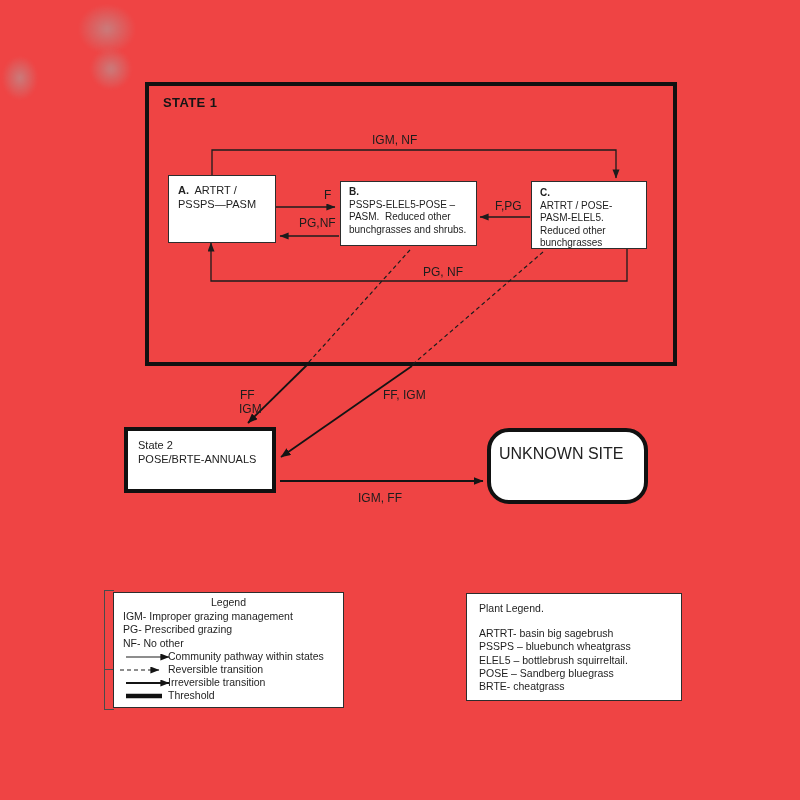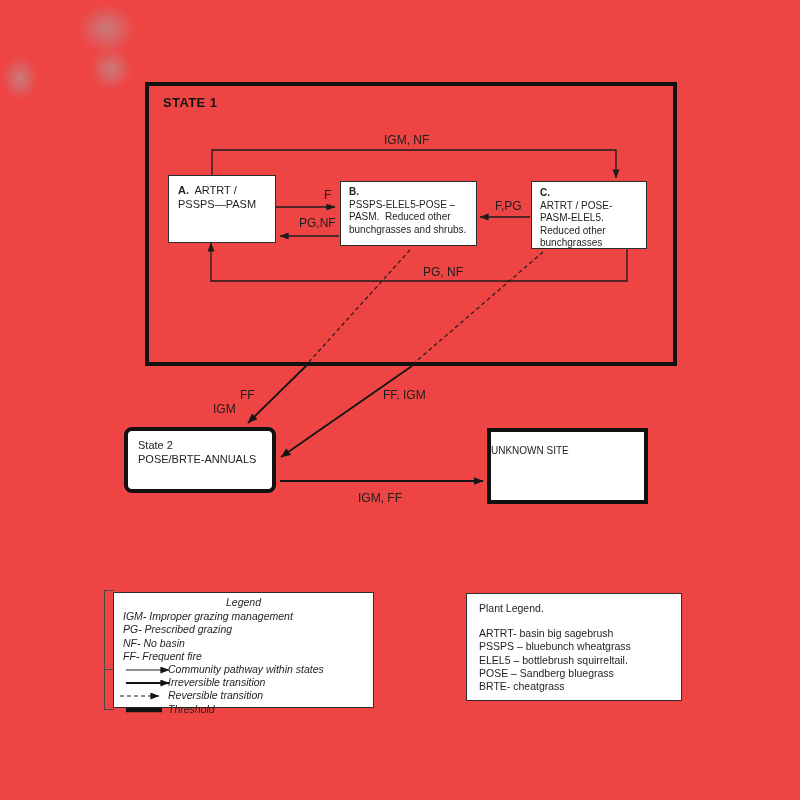--- a/index.html
+++ b/index.html
@@ -15,21 +15,21 @@
   .frame{position:absolute;box-sizing:border-box;background:transparent;border:4px solid #111;}
   .thickbox{position:absolute;box-sizing:border-box;background:#fff;border:4px solid #111;}
   .lbl{position:absolute;white-space:pre;font-size:12px;line-height:13px;color:#1d1d1d;}
   .boxtext{font-size:10px;line-height:12.6px;white-space:pre-wrap;color:#1e1e1e;}
   .idb{font-weight:bold;}
   .title-state1{position:absolute;left:14px;top:9px;font-size:13px;font-weight:bold;letter-spacing:.4px;color:#151515;}
   .pad-a{padding:7px 4px 0 9px;font-size:11px;line-height:14px;}
   .pad-b{padding:4px 4px 0 8px;}
   .pad-c{padding:5px 4px 0 8px;line-height:13.2px;}
   .pad-s2{padding:7px 4px 0 10px;font-size:11px;line-height:14px;}
-  .pad-unk{padding:13px 4px 0 0;font-size:10px;}
+  .pad-unk{padding:13px 4px 0 8px;font-size:16px;border-radius:22px;}
   .legend{position:absolute;box-sizing:border-box;background:#fff;border:1px solid #2d2d2d;font-size:10.5px;line-height:13.2px;color:#1e1e1e;}
   .legend .ltitle{text-align:center;padding-top:3px;}
   .legend .lrows{padding-left:9px;padding-top:1px;}
   .symrow{position:relative;height:13.2px;padding-left:54px;}
   .symrow svg{position:absolute;left:6px;top:1px;}
   .bracket{position:absolute;background:#4a4a4a;}
   .plant .ptitle{padding:8px 0 0 12px;}
   .plant .prows{padding:12px 0 0 12px;}
 </style>
 </head>
@@ -89,85 +89,84 @@
   </div>
 
   <div class="box pad-c" style="left:531px;top:181px;width:116px;height:68px;">
     <div class="boxtext idb">C.</div>
     <div class="boxtext">ARTRT / POSE-</div>
     <div class="boxtext">PASM-ELEL5.</div>
     <div class="boxtext">Reduced other</div>
     <div class="boxtext">bunchgrasses</div>
   </div>
 
-  <span class="lbl" style="left:384px;top:134px;">IGM, NF</span>
+  <span class="lbl" style="left:372px;top:134px;">IGM, NF</span>
   <span class="lbl" style="left:324px;top:189px;">F</span>
   <span class="lbl" style="left:299px;top:217px;">PG,NF</span>
   <span class="lbl" style="left:495px;top:200px;">F,PG</span>
   <span class="lbl" style="left:423px;top:266px;">PG, NF</span>
 
   <span class="lbl" style="left:240px;top:389px;">FF</span>
-  <span class="lbl" style="left:213px;top:403px;">IGM</span>
+  <span class="lbl" style="left:239px;top:403px;">IGM</span>
   <span class="lbl" style="left:383px;top:389px;">FF, IGM</span>
   <span class="lbl" style="left:358px;top:492px;">IGM, FF</span>
 
-  <div class="thickbox pad-s2" style="left:124px;top:427px;width:152px;height:66px;border-radius:8px;">
+  <div class="thickbox pad-s2" style="left:124px;top:427px;width:152px;height:66px;">
     <div>State 2</div>
     <div>POSE/BRTE-ANNUALS</div>
   </div>
 
   <div class="thickbox pad-unk" style="left:487px;top:428px;width:161px;height:76px;">
     <div>UNKNOWN SITE</div>
   </div>
 
   <div class="bracket" style="left:104px;top:590px;width:1px;height:120px;"></div>
   <div class="bracket" style="left:104px;top:590px;width:10px;height:1px;"></div>
   <div class="bracket" style="left:104px;top:669px;width:10px;height:1px;"></div>
   <div class="bracket" style="left:104px;top:709px;width:10px;height:1px;"></div>
 
-  <div class="legend" style="left:113px;top:592px;width:261px;height:116px;font-style:italic;">
+  <div class="legend" style="left:113px;top:592px;width:231px;height:116px;">
     <div class="ltitle">Legend</div>
     <div class="lrows">
       <div>IGM- Improper grazing management</div>
       <div>PG- Prescribed grazing</div>
-      <div>NF- No basin</div>
-      <div>FF- Frequent fire</div>
+      <div>NF- No other</div>
     </div>
     <div class="symrow">
       <svg width="56" height="12" viewBox="0 0 56 12">
         <defs>
             <marker id="la1" markerWidth="11" markerHeight="9" refX="8.6" refY="3.5" orient="auto" markerUnits="userSpaceOnUse">
               <path d="M0,0 L9,3.5 L0,7 Z" fill="#141414"></path>
             </marker>
           </defs>
         <line x1="6" y1="6" x2="49" y2="6" stroke="#1c1c1c" stroke-width="1.1" marker-end="url(#la1)"></line>
       </svg>
       <span>Community pathway within states</span>
     </div>
     <div class="symrow">
       <svg width="56" height="12" viewBox="0 0 56 12">
         <defs>
+            <marker id="la2" markerWidth="11" markerHeight="9" refX="8.6" refY="3.5" orient="auto" markerUnits="userSpaceOnUse">
+              <path d="M0,0 L9,3.5 L0,7 Z" fill="#141414"></path>
+            </marker>
+          </defs>
+        <line x1="0" y1="6" x2="39" y2="6" stroke="#1c1c1c" stroke-width="1.1" stroke-dasharray="4 3" marker-end="url(#la2)"></line>
+      </svg>
+      <span>Reversible transition</span>
+    </div>
+    <div class="symrow">
+      <svg width="56" height="12" viewBox="0 0 56 12">
+        <defs>
             <marker id="la3" markerWidth="11" markerHeight="9" refX="8.6" refY="3.5" orient="auto" markerUnits="userSpaceOnUse">
               <path d="M0,0 L9,3.5 L0,7 Z" fill="#141414"></path>
             </marker>
           </defs>
         <line x1="6" y1="6" x2="49" y2="6" stroke="#141414" stroke-width="2" marker-end="url(#la3)"></line>
       </svg>
       <span>Irreversible transition</span>
-    </div>
-    <div class="symrow">
-      <svg width="56" height="12" viewBox="0 0 56 12">
-        <defs>
-            <marker id="la2" markerWidth="11" markerHeight="9" refX="8.6" refY="3.5" orient="auto" markerUnits="userSpaceOnUse">
-              <path d="M0,0 L9,3.5 L0,7 Z" fill="#141414"></path>
-            </marker>
-          </defs>
-        <line x1="0" y1="6" x2="39" y2="6" stroke="#1c1c1c" stroke-width="1.1" stroke-dasharray="4 3" marker-end="url(#la2)"></line>
-      </svg>
-      <span>Reversible transition</span>
     </div>
     <div class="symrow">
       <svg width="56" height="12" viewBox="0 0 56 12">
         <line x1="6" y1="6" x2="42" y2="6" stroke="#111" stroke-width="4.5"></line>
       </svg>
       <span>Threshold</span>
     </div>
   </div>
 
   <div class="legend plant" style="left:466px;top:593px;width:216px;height:108px;">

